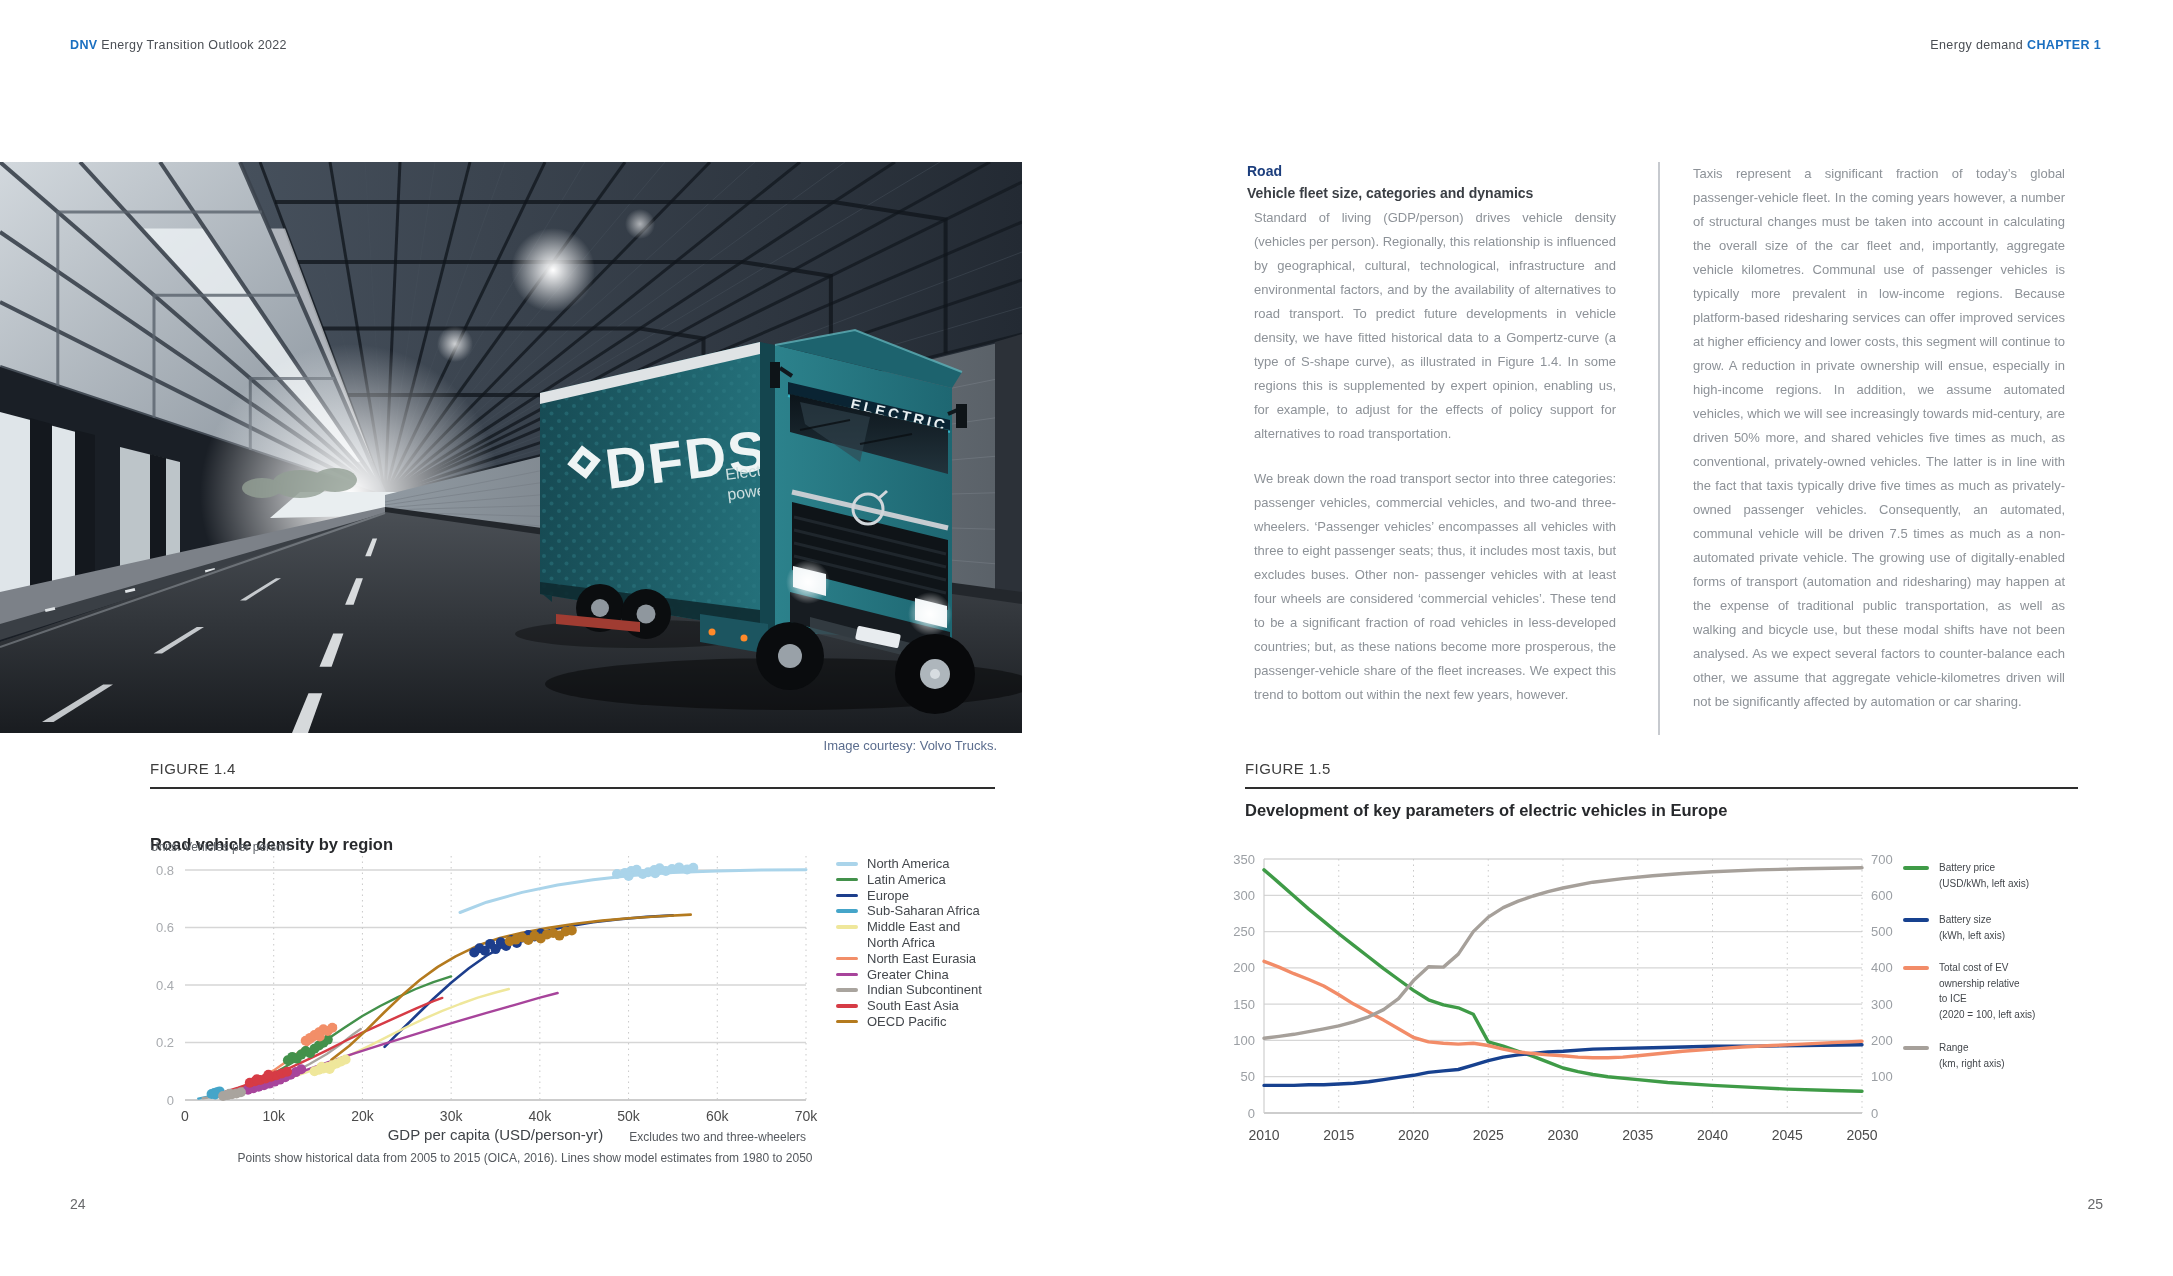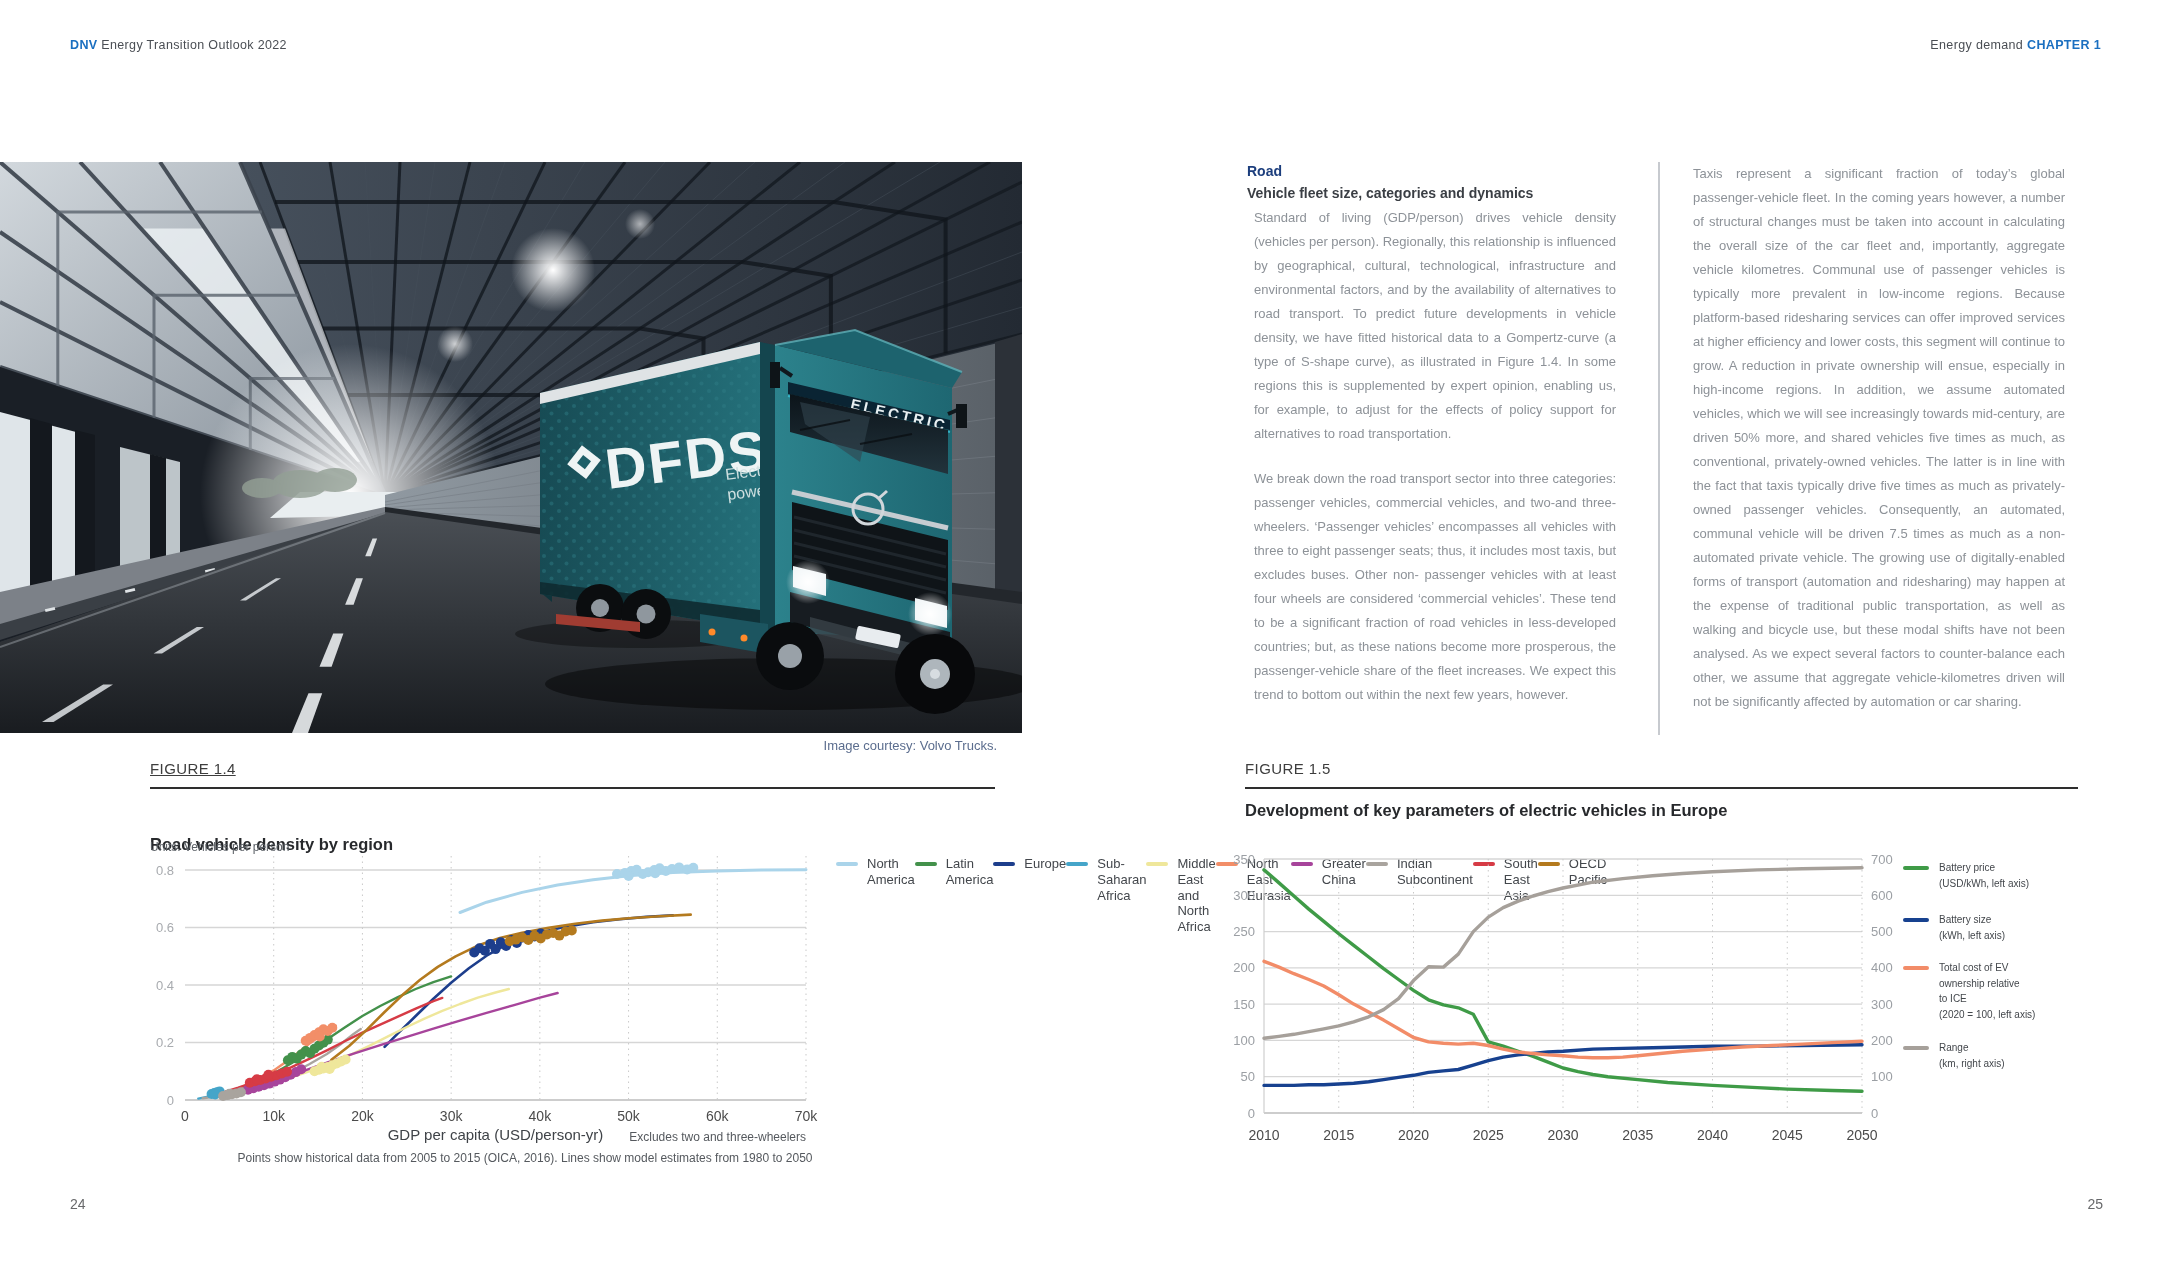--- a/index.html
+++ b/index.html
@@ -14,21 +14,21 @@
   .figtitle{font-size:16.5px;font-weight:bold;color:#27292c;}
   .units{font-size:12px;color:#5c6167;}
   .axislabel{font-size:15px;color:#3f4348;text-align:center;}
   .note{font-size:12px;color:#55595e;}
   .footnote{font-size:12px;color:#55595e;text-align:center;}
   .pagenum{font-size:14px;color:#68696b;}
   .colheading{font-size:14px;font-weight:bold;color:#1c3e7d;line-height:22px;}
   .colsubheading{font-size:14px;font-weight:bold;color:#3a3e44;line-height:22px;}
   .body-par{font-size:13px;line-height:24px;color:#8d9298;text-align:justify;margin:7px;}
   .coldivider{width:1.5px;background:#c7cacf;}
-  .legend{display:flex;flex-direction:row;}
+  .legend{display:flex;flex-direction:column;}
   .lg-item{display:flex;gap:9px;align-items:flex-start;}
   .lg-swatch{flex:0 0 22px;height:3.5px;border-radius:2px;margin-top:6px;}
   .lg-text{font-size:13px;line-height:15.8px;color:#43474c;}
   .lg15-item{display:flex;gap:10px;align-items:flex-start;}
   .lg15-swatch{flex:0 0 26px;height:4px;border-radius:2px;margin-top:6px;}
   .lg15-text{font-size:10px;line-height:15.6px;color:#43474c;}
   svg{display:block;}
   .chart-svg{position:absolute;left:0;top:0;pointer-events:none;}
 </style>
 </head>
@@ -267,21 +267,21 @@
     <circle cx="744" cy="476" r="3.5" fill="#ff8a2a"></circle>
     <circle cx="790" cy="494" r="34" fill="#0a0c0e"></circle>
     <circle cx="790" cy="494" r="12" fill="#99a1a8"></circle>
     <circle cx="935" cy="512" r="40" fill="#08090b"></circle>
     <circle cx="935" cy="512" r="15" fill="#aeb6bc"></circle>
     <circle cx="935" cy="512" r="5" fill="#d7dde1"></circle>
   </svg>
 
   <div class="abs caption" style="right:1176px;top:738px;white-space:nowrap;">Image courtesy: Volvo Trucks.</div>
 
-  <div class="abs figlabel" style="left:150px;top:760px;text-decoration:underline;">FIGURE 1.4</div>
+  <div class="abs figlabel" style="left:150px;top:760px;">FIGURE 1.4</div>
   <div class="abs figrule" style="left:150px;top:787px;width:845px;"></div>
   <div class="abs figtitle" style="left:150px;top:801px;margin-top:34px;">Road vehicle density by region</div>
   <div class="abs units" style="left:150px;top:840px;">Units: Vehicles per person</div>
 
   <svg id="fig14-svg" class="chart-svg" width="2173" height="1276" viewBox="0 0 2173 1276">
       <line x1="185" y1="1100" x2="806" y2="1100" stroke="#bdbdbd" stroke-width="1.4"></line>
       <text x="174" y="1104.5" text-anchor="end" fill="#a8abaf" font-size="13">0</text>
       <line x1="185" y1="1042.5" x2="806" y2="1042.5" stroke="#d6d6d6" stroke-width="1.4"></line>
       <text x="174" y="1047" text-anchor="end" fill="#a8abaf" font-size="13">0.2</text>
       <line x1="185" y1="985" x2="806" y2="985" stroke="#d6d6d6" stroke-width="1.4"></line>

